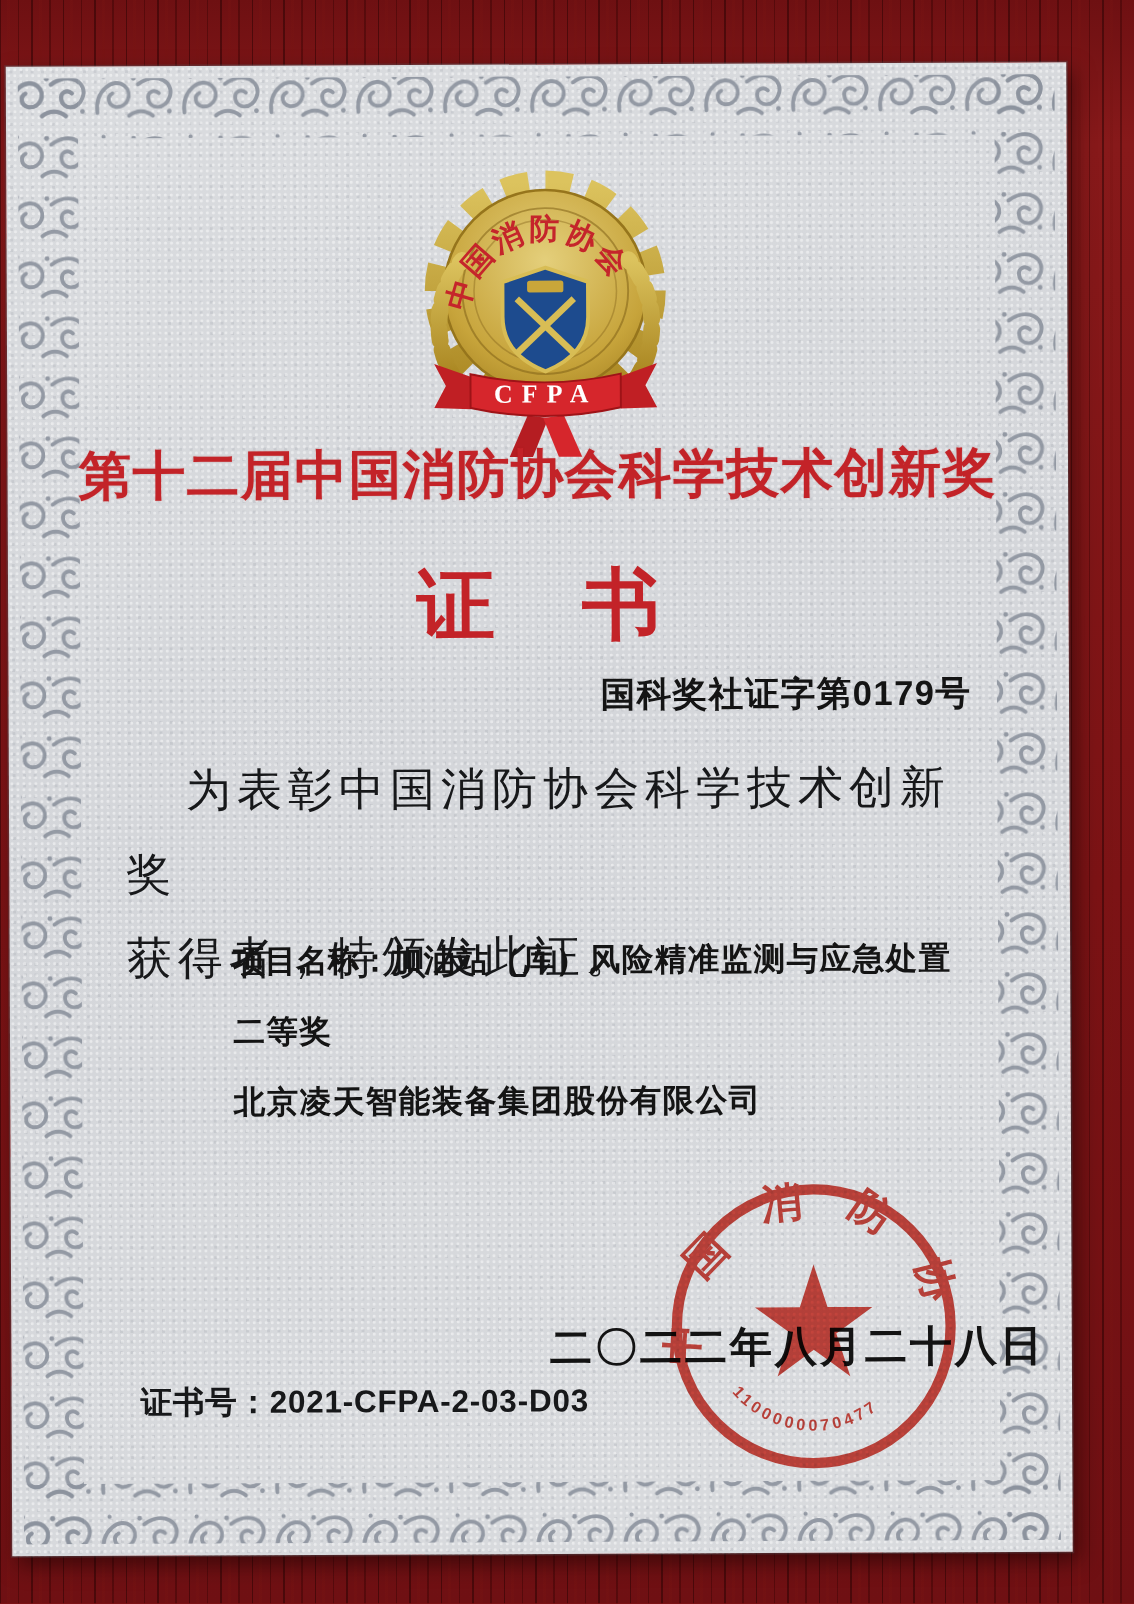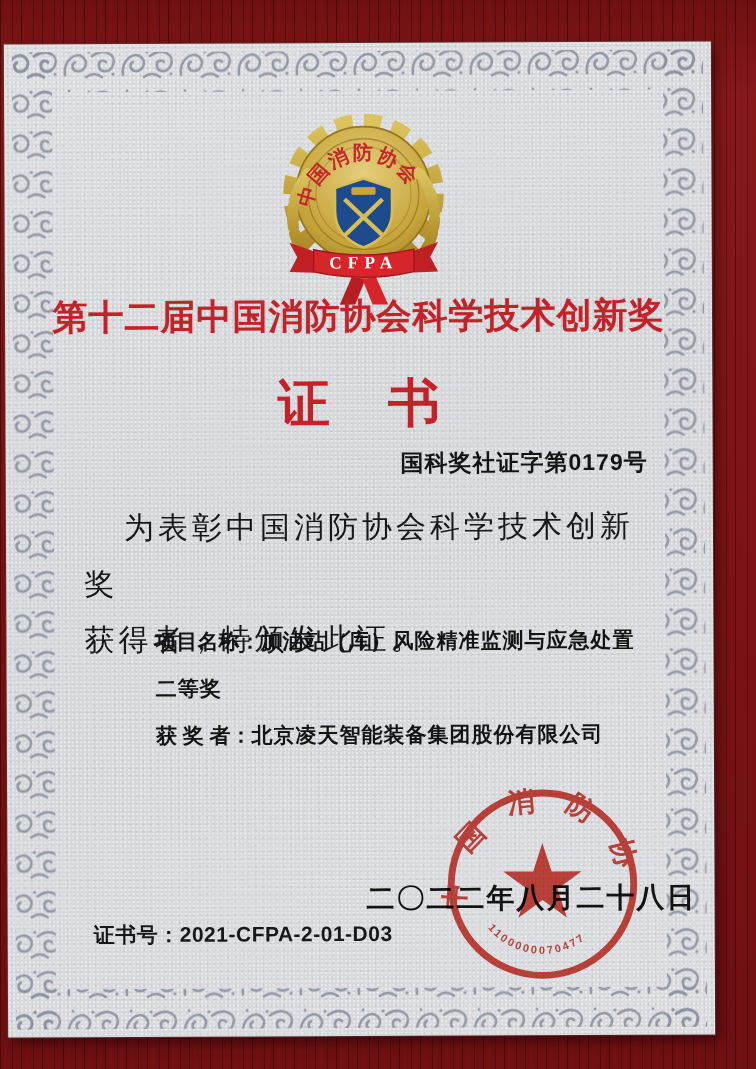--- a/index.html
+++ b/index.html
@@ -165,21 +165,20 @@
       <div class="frow project">
         <span class="lbl">项目名称：</span>
         <span class="val">
           <span>加油站（库）风险精准监测与应急处置</span><br>
         </span>
       </div>
       <div class="frow grade">
         <span class="val">二等奖</span>
       </div>
       <div class="frow winner">
-        <span class="lbl">获 奖 者：</span>
         <span class="val">北京凌天智能装备集团股份有限公司</span>
       </div>
     </div>
 
     <div class="seal">
       <svg width="206" height="206" viewBox="0 0 210 210">
         <circle cx="105" cy="105" r="93" fill="none" stroke="#d23a30" stroke-width="7"></circle>
         <polygon fill="#d23a30" points="105,63 114.4,92 144.9,92 120.3,110 129.7,139 105,121 80.3,139 89.7,110 65.1,92 95.6,92"></polygon>
         <path id="sealArc" d="M 30,133 A 79 79 0 1 1 180,133" fill="none"></path>
         <text font-size="28" font-weight="bold" fill="#d23a30" font-family="'Liberation Serif',serif" letter-spacing="28">
@@ -188,17 +187,17 @@
         <path id="sealNum" d="M 48,148 A 72 72 0 0 0 162,148" fill="none"></path>
         <text font-size="11" font-weight="bold" fill="#d23a30" letter-spacing="2.5">
           <textPath href="#sealNum" startOffset="2">1100000070477</textPath>
         </text>
       </svg>
     </div>
 
     <div class="date">二〇二二年八月二十八日</div>
 
     <div class="certno">
-      <span>证书号：</span><span>2021-CFPA-2-01-D03</span>
+      <span>证书号：</span><span>2021-CFPA-2-03-D03</span>
     </div>
 
   </div>
 </div>
 
 </body></html>

